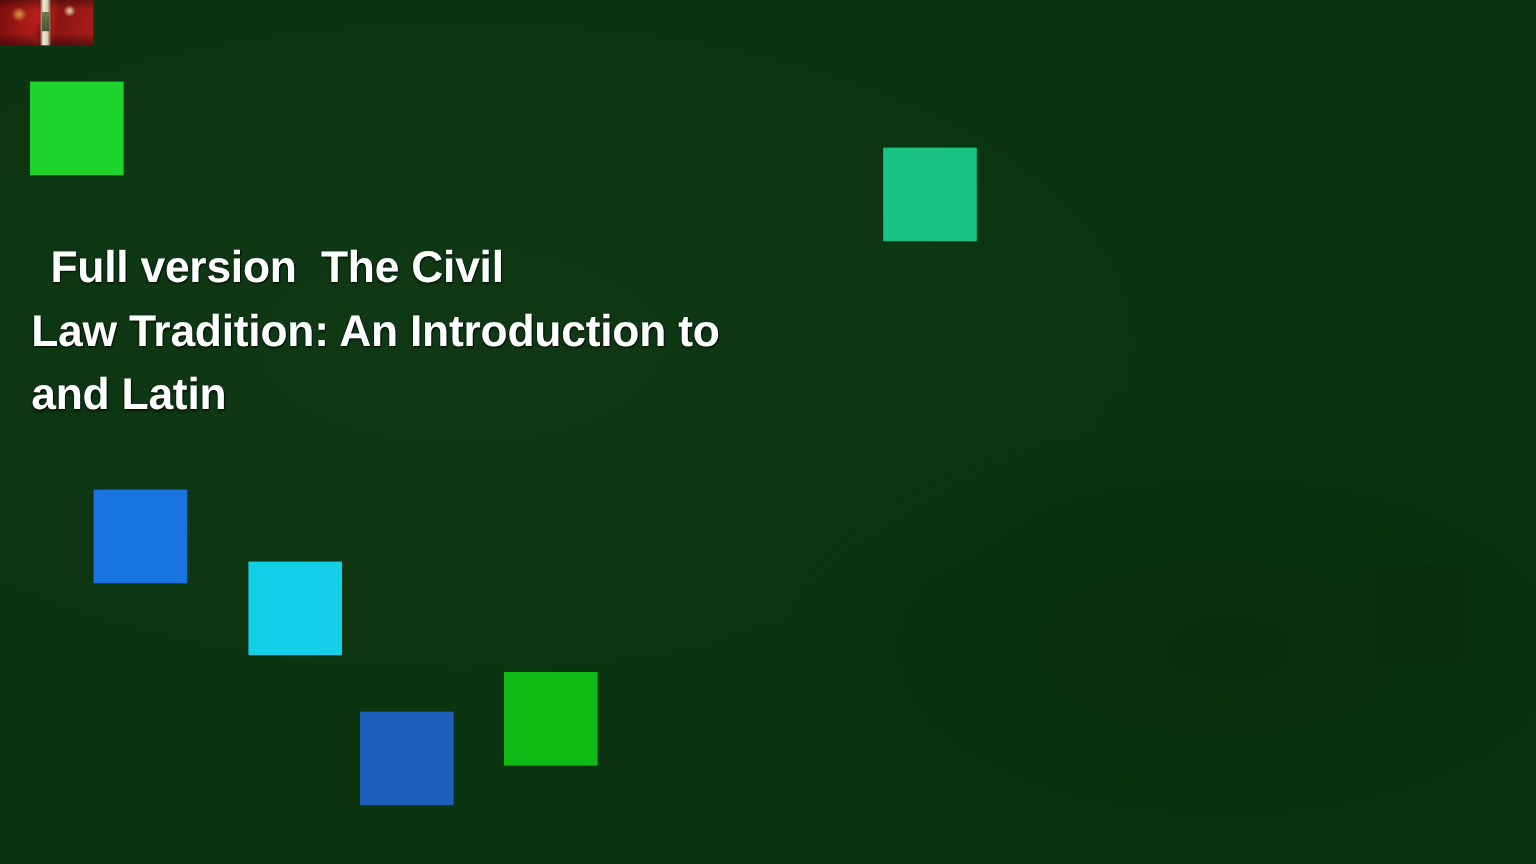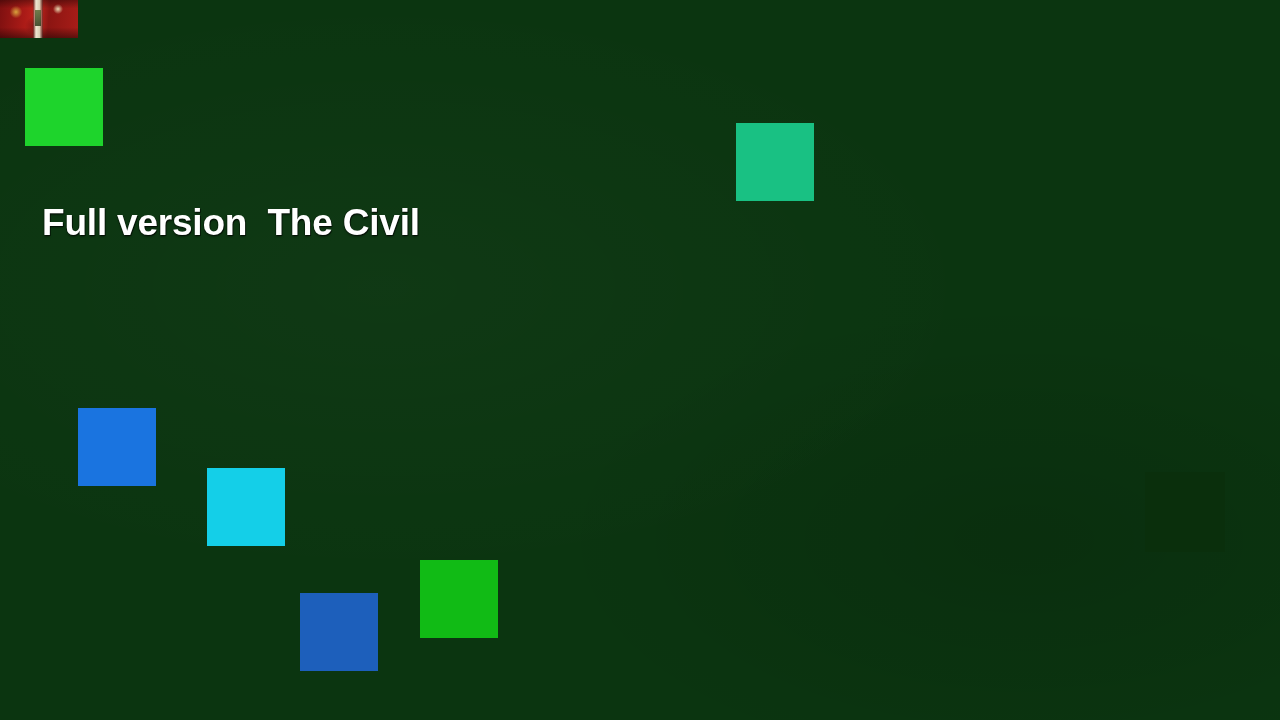--- a/index.html
+++ b/index.html
@@ -110,20 +110,22 @@
 </head>
 <body>
 
 <div id="stage" style="width: 1280px; height: 720px; background: #8b5cf6;">
 
   <div class="bg-layer"></div>
   <div class="bg-noise"></div>
 
   <div class="title-block">
     <div class="title-line first">Full version  The Civil</div>
+    <div class="title-line">Law Tradition: An Introduction to</div>
+    <div class="title-line">and Latin</div>
   </div>
 
   <div id="squares-layer">
       <div class="sq" style="left: 25px; top: 68px; width: 78px; height: 78px; background: rgb(30, 212, 44);"></div>
       <div class="sq" style="left: 736px; top: 123px; width: 78px; height: 78px; background: rgb(25, 193, 131);"></div>
       <div class="sq" style="left: 78px; top: 408px; width: 78px; height: 78px; background: rgb(26, 116, 224);"></div>
       <div class="sq" style="left: 207px; top: 468px; width: 78px; height: 78px; background: rgb(20, 207, 232);"></div>
       <div class="sq" style="left: 420px; top: 560px; width: 78px; height: 78px; background: rgb(17, 187, 21);"></div>
       <div class="sq" style="left: 300px; top: 593px; width: 78px; height: 78px; background: rgb(29, 95, 187);"></div>
       <div class="sq" style="left: 1145px; top: 472px; width: 80px; height: 80px; background: rgb(10, 47, 12);"></div>

